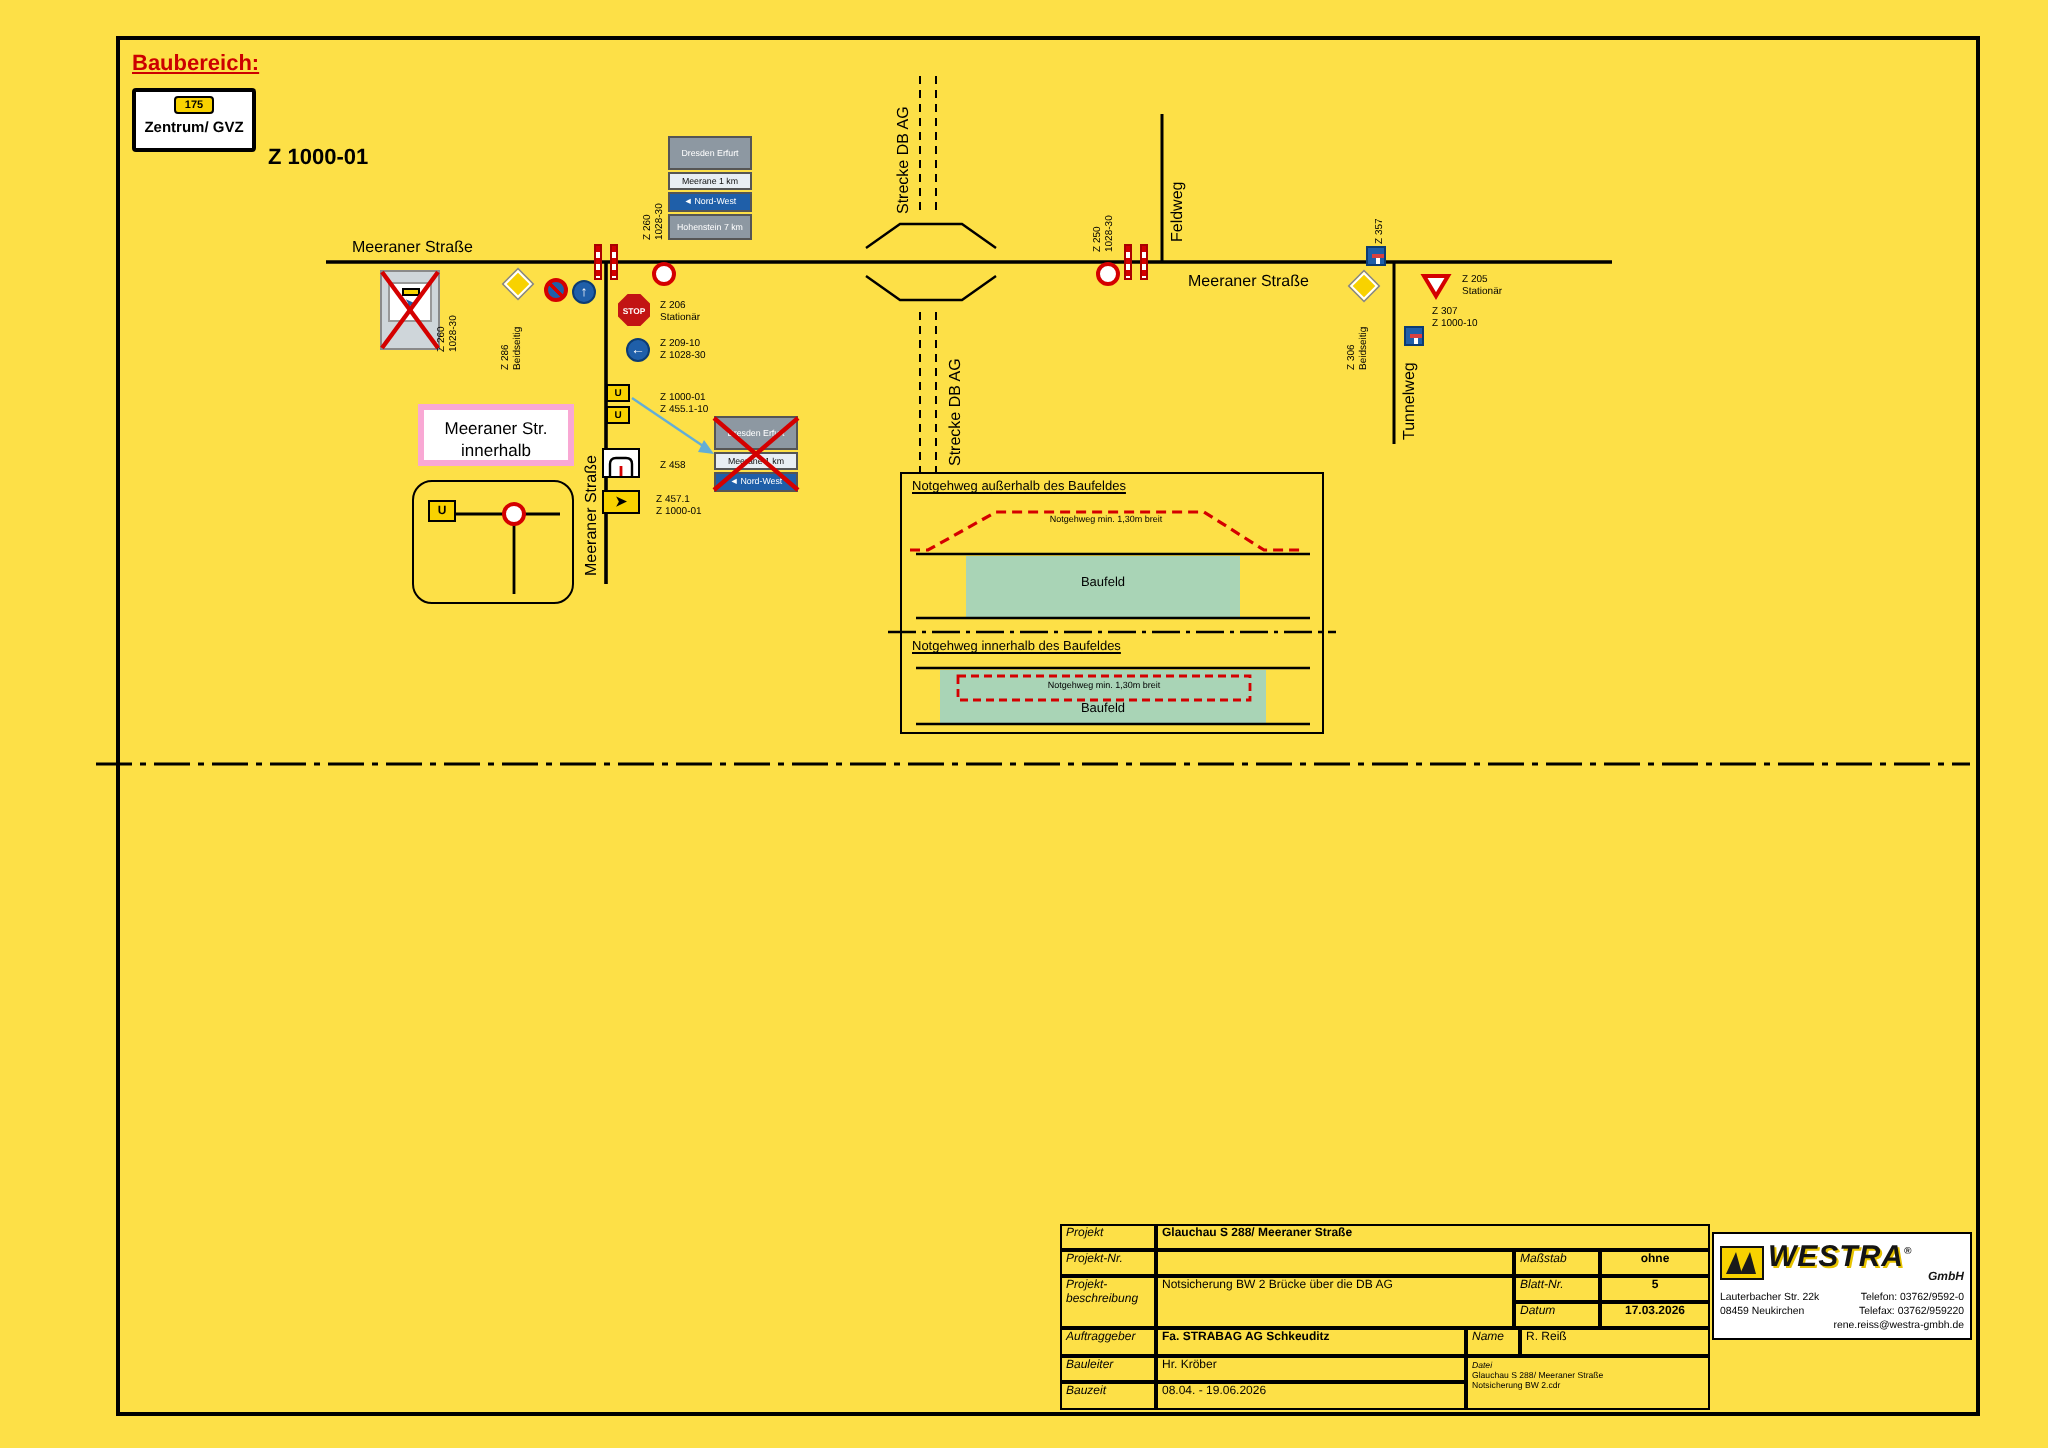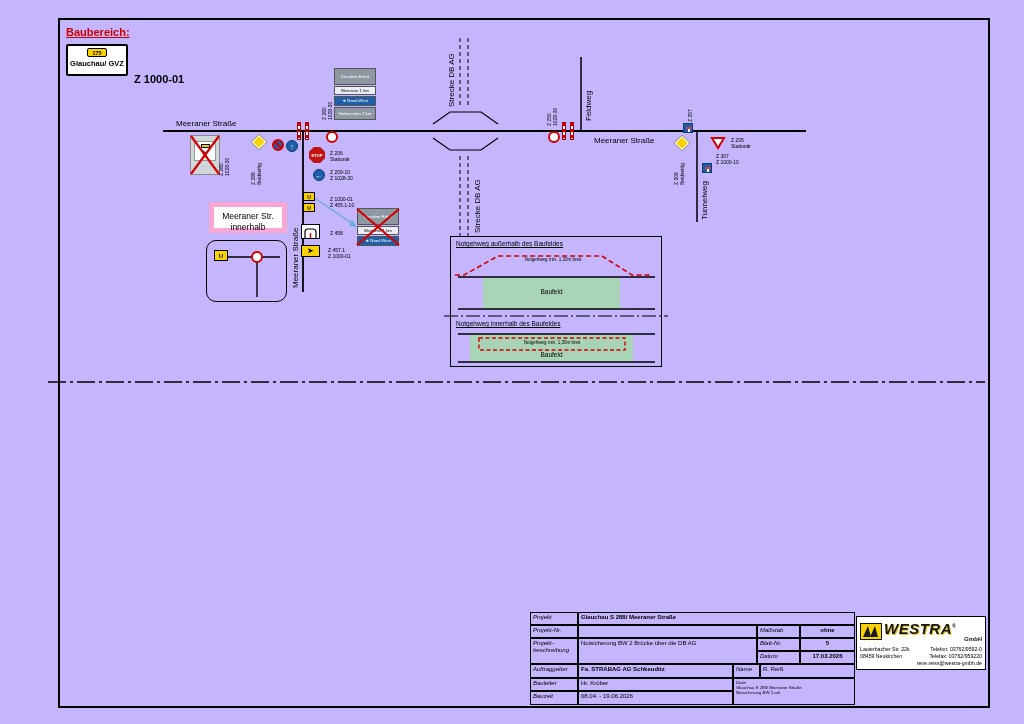--- a/index.html
+++ b/index.html
@@ -1,17 +1,17 @@
 <!DOCTYPE html>
 <html><head>
 <meta charset="utf-8">
 <style>
   * { margin:0; padding:0; box-sizing:border-box; }
   html,body { width:1024px; height:724px; background:#fff; font-family:"Liberation Sans", sans-serif; color:#000; }
-  .sheet { position:relative; width:1024px; height:724px; overflow:hidden; background:#c4b5fd; }
+  .sheet { position:relative; width:1024px; height:724px; overflow:hidden; background:#fde047; }
   .abs { position:absolute; }
   .r90 { transform:rotate(-90deg); transform-origin:0 0; }
   .b { font-weight:bold; }
   .c { text-align:center; }
   .it { font-style:italic; }
   .lbl8 { font-size:8px; white-space:nowrap; }
   .s5  { font-size:5px; line-height:1.25; white-space:nowrap; }
   .s45 { font-size:4.5px; line-height:1.15; white-space:nowrap; }
   .ring { width:12px; height:12px; border:2.5px solid #d40000; border-radius:50%; background:#fff; }
   .stripeV { width:4px; height:18px; background:repeating-linear-gradient(180deg,#d40000 0 3px,#fff 3px 6px); border:0.5px solid #a00; }
@@ -71,21 +71,21 @@
     </g>
     <g stroke="#000" stroke-width="1.4">
       <line x1="228" y1="257" x2="280" y2="257"></line>
       <line x1="257" y1="257" x2="257" y2="297"></line>
     </g>
   </svg>
 
   <div class="abs b" style="left:66px;top:26px;font-size:11px;color:#cc0000;text-decoration:underline;">Baubereich:</div>
   <div class="abs" style="left:66px;top:44px;width:62px;height:32px;border:2.5px solid #000;background:#fff;border-radius:2px;">
     <div class="uchip" style="width:20px;height:9px;margin:2px auto 0;font-size:5.5px;border-radius:2px;">175</div>
-    <div class="b c" style="font-size:7.5px;margin-top:2px;">Glauchau/ GVZ</div>
+    <div class="b c" style="font-size:7.5px;margin-top:2px;">Zentrum/ GVZ</div>
   </div>
   <div class="abs b" style="left:134px;top:73px;font-size:11px;">Z 1000-01</div>
 
   <div class="abs lbl8" style="left:176px;top:119px;">Meeraner Straße</div>
   <div class="abs lbl8" style="left:594px;top:136px;">Meeraner Straße</div>
   <div class="abs lbl8 r90" style="left:291px;top:288px;width:80px;height:10px;">Meeraner Straße</div>
   <div class="abs lbl8 r90" style="left:447px;top:107px;width:70px;height:10px;">Strecke DB AG</div>
   <div class="abs lbl8 r90" style="left:473px;top:233px;width:72px;height:10px;">Strecke DB AG</div>
   <div class="abs lbl8 r90" style="left:584px;top:121px;width:62px;height:10px;">Feldweg</div>
   <div class="abs lbl8 r90" style="left:700px;top:220px;width:58px;height:10px;">Tunnelweg</div>
@@ -155,21 +155,21 @@
   </div>
   <div class="dirbox gray" style="left:334px;top:107px;width:42px;height:13px;">Hohenstein 7 km</div>
 
   <div class="dirbox gray" style="left:357px;top:208px;width:42px;height:17px;">Dresden Erfurt</div>
   <div class="dirbox lightp" style="left:357px;top:226px;width:42px;height:9px;">Meerane 1 km</div>
   <div class="dirbox bluep" style="left:357px;top:236px;width:42px;height:10px;">
     <span style="margin-right:1px;">◄</span>
     <span>Nord-West</span>
   </div>
 
-  <div class="abs c" style="left:209px;top:202px;width:78px;height:31px;border:5px solid #f9a8d4;background:#fff;padding-top:4px;font-size:8.5px;line-height:1.3;">
+  <div class="abs c" style="left:209px;top:202px;width:78px;height:31px;border:3px solid #f9a8d4;background:#fff;padding-top:4px;font-size:8.5px;line-height:1.3;">
     <div>Meeraner Str.</div>
     <div>innerhalb</div>
   </div>
   <div class="abs" style="left:206px;top:240px;width:81px;height:62px;border:1px solid #000;border-radius:10px;background:transparent;"></div>
   <div class="abs uchip" style="left:214px;top:250px;width:14px;height:11px;font-size:6px;">U</div>
   <div class="abs ring" style="left:251px;top:251px;"></div>
 
   <div class="abs stripeV" style="left:562px;top:122px;"></div>
   <div class="abs stripeV" style="left:570px;top:122px;"></div>
   <div class="abs ring" style="left:548px;top:131px;"></div>

